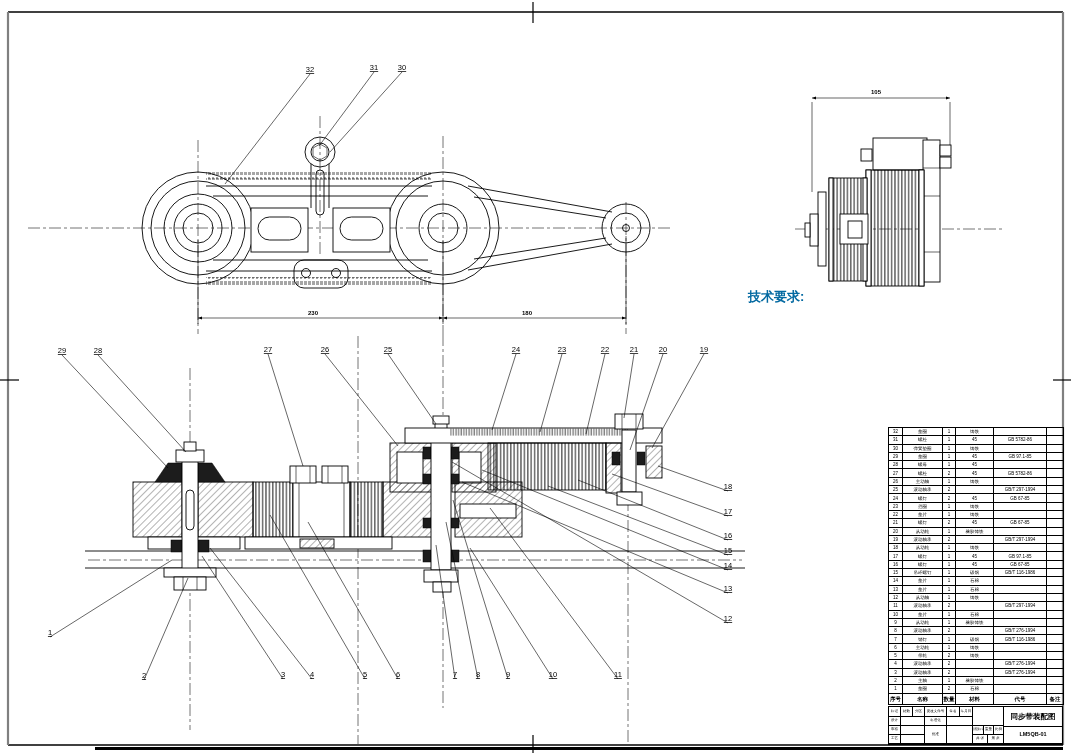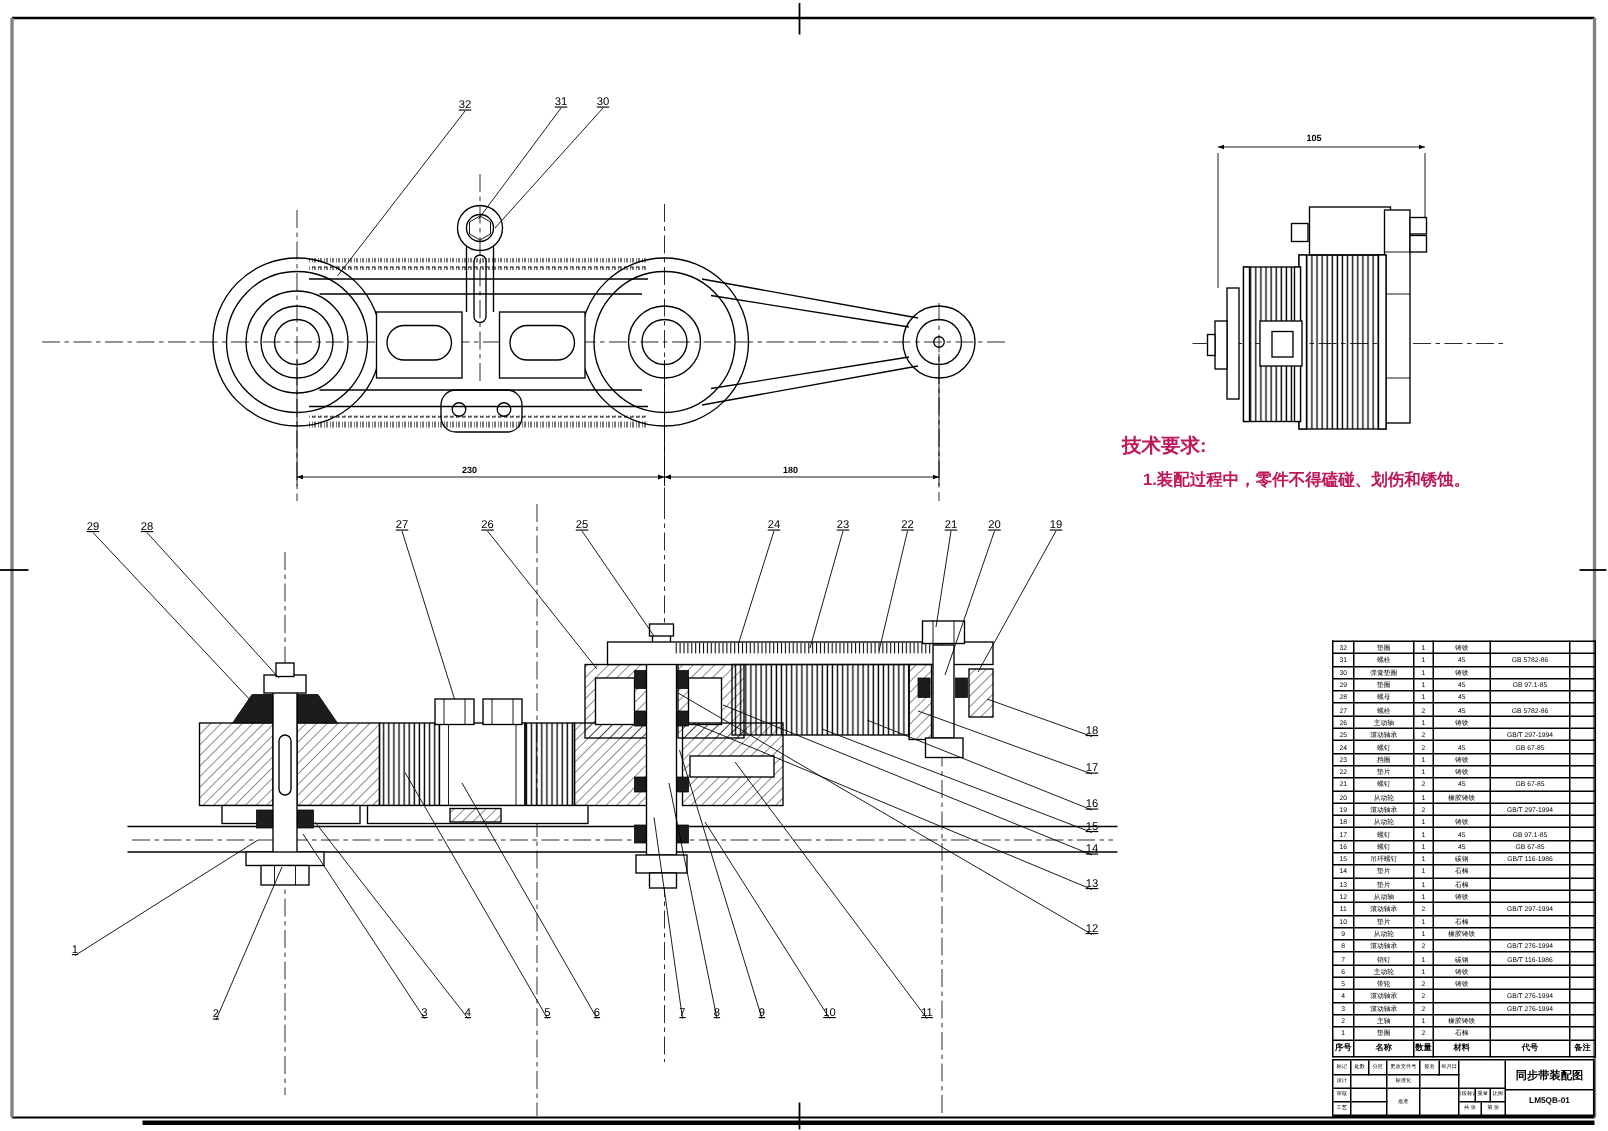--- a/index.html
+++ b/index.html
@@ -8,21 +8,21 @@
   svg{position:absolute;left:0;top:0;}
   .cl{stroke:#000;stroke-width:.55;stroke-dasharray:12 3 3 3;fill:none;}
   .ln{stroke:#000;stroke-width:.9;fill:none;}
   .tn{stroke:#000;stroke-width:.6;fill:none;}
   .wh{fill:#fff;stroke:#000;stroke-width:.9;}
   .ha{fill:url(#hatch);stroke:#000;stroke-width:.9;}
   .vs{fill:url(#vstripe);stroke:#000;stroke-width:.9;}
   .dk{fill:#1c1c1c;stroke:#000;stroke-width:.5;}
   .callout{font-size:7.5px;fill:#000;text-anchor:middle;text-decoration:underline;}
   .dimtxt{font-size:6px;fill:#000;text-anchor:middle;font-weight:bold;}
-  #techreq{position:absolute;left:748px;top:288px;width:312px;color:#be185d;}
+  #techreq{position:absolute;left:748px;top:288px;width:312px;color:#0369a1;}
   #techreq .h{font-weight:bold;font-size:13px;margin:0 0 8px 0;}
   #techreq .l{font-weight:bold;font-size:11px;margin:0 0 7px 14px;line-height:1.25;}
   #bom{position:absolute;left:888px;top:427px;width:175px;height:279px;}
   #bom table{border-collapse:collapse;table-layout:fixed;width:175px;}
   #bom td{border:1px solid #000;padding:0;font-size:4.5px;line-height:7px;height:7.3px;
           overflow:hidden;white-space:nowrap;text-align:center;color:#000;}
   #bom tr.hd td{height:10px;font-size:5.5px;font-weight:bold;line-height:10px;}
   #tblock{position:absolute;left:888px;top:706px;width:175px;height:39px;border:1px solid #000;box-sizing:border-box;}
   .tc{position:absolute;border-right:1px solid #000;border-bottom:1px solid #000;box-sizing:border-box;
       font-size:3.5px;line-height:1;color:#000;display:flex;align-items:center;justify-content:center;
@@ -318,21 +318,20 @@
         <text x="508" y="677" class="callout">9</text>
         <line x1="553" y1="679" x2="470" y2="548" stroke="#000" stroke-width="0.6"></line>
         <text x="553" y="677" class="callout">10</text>
         <line x1="618" y1="679" x2="490" y2="508" stroke="#000" stroke-width="0.6"></line>
         <text x="618" y="677" class="callout">11</text>
       </g>
 </svg>
 
 <div id="techreq">
   <p class="h">技术要求:</p>
-  <p class="l">1.装配过程中，零件不得磕碰、划伤和锈蚀。</p>
 </div>
 
 <div id="bom">
   <table>
         <colgroup>
     <col style="width:14px">
           <col style="width:40px">
           <col style="width:13px">
     <col style="width:38px">
           <col style="width:53px">

